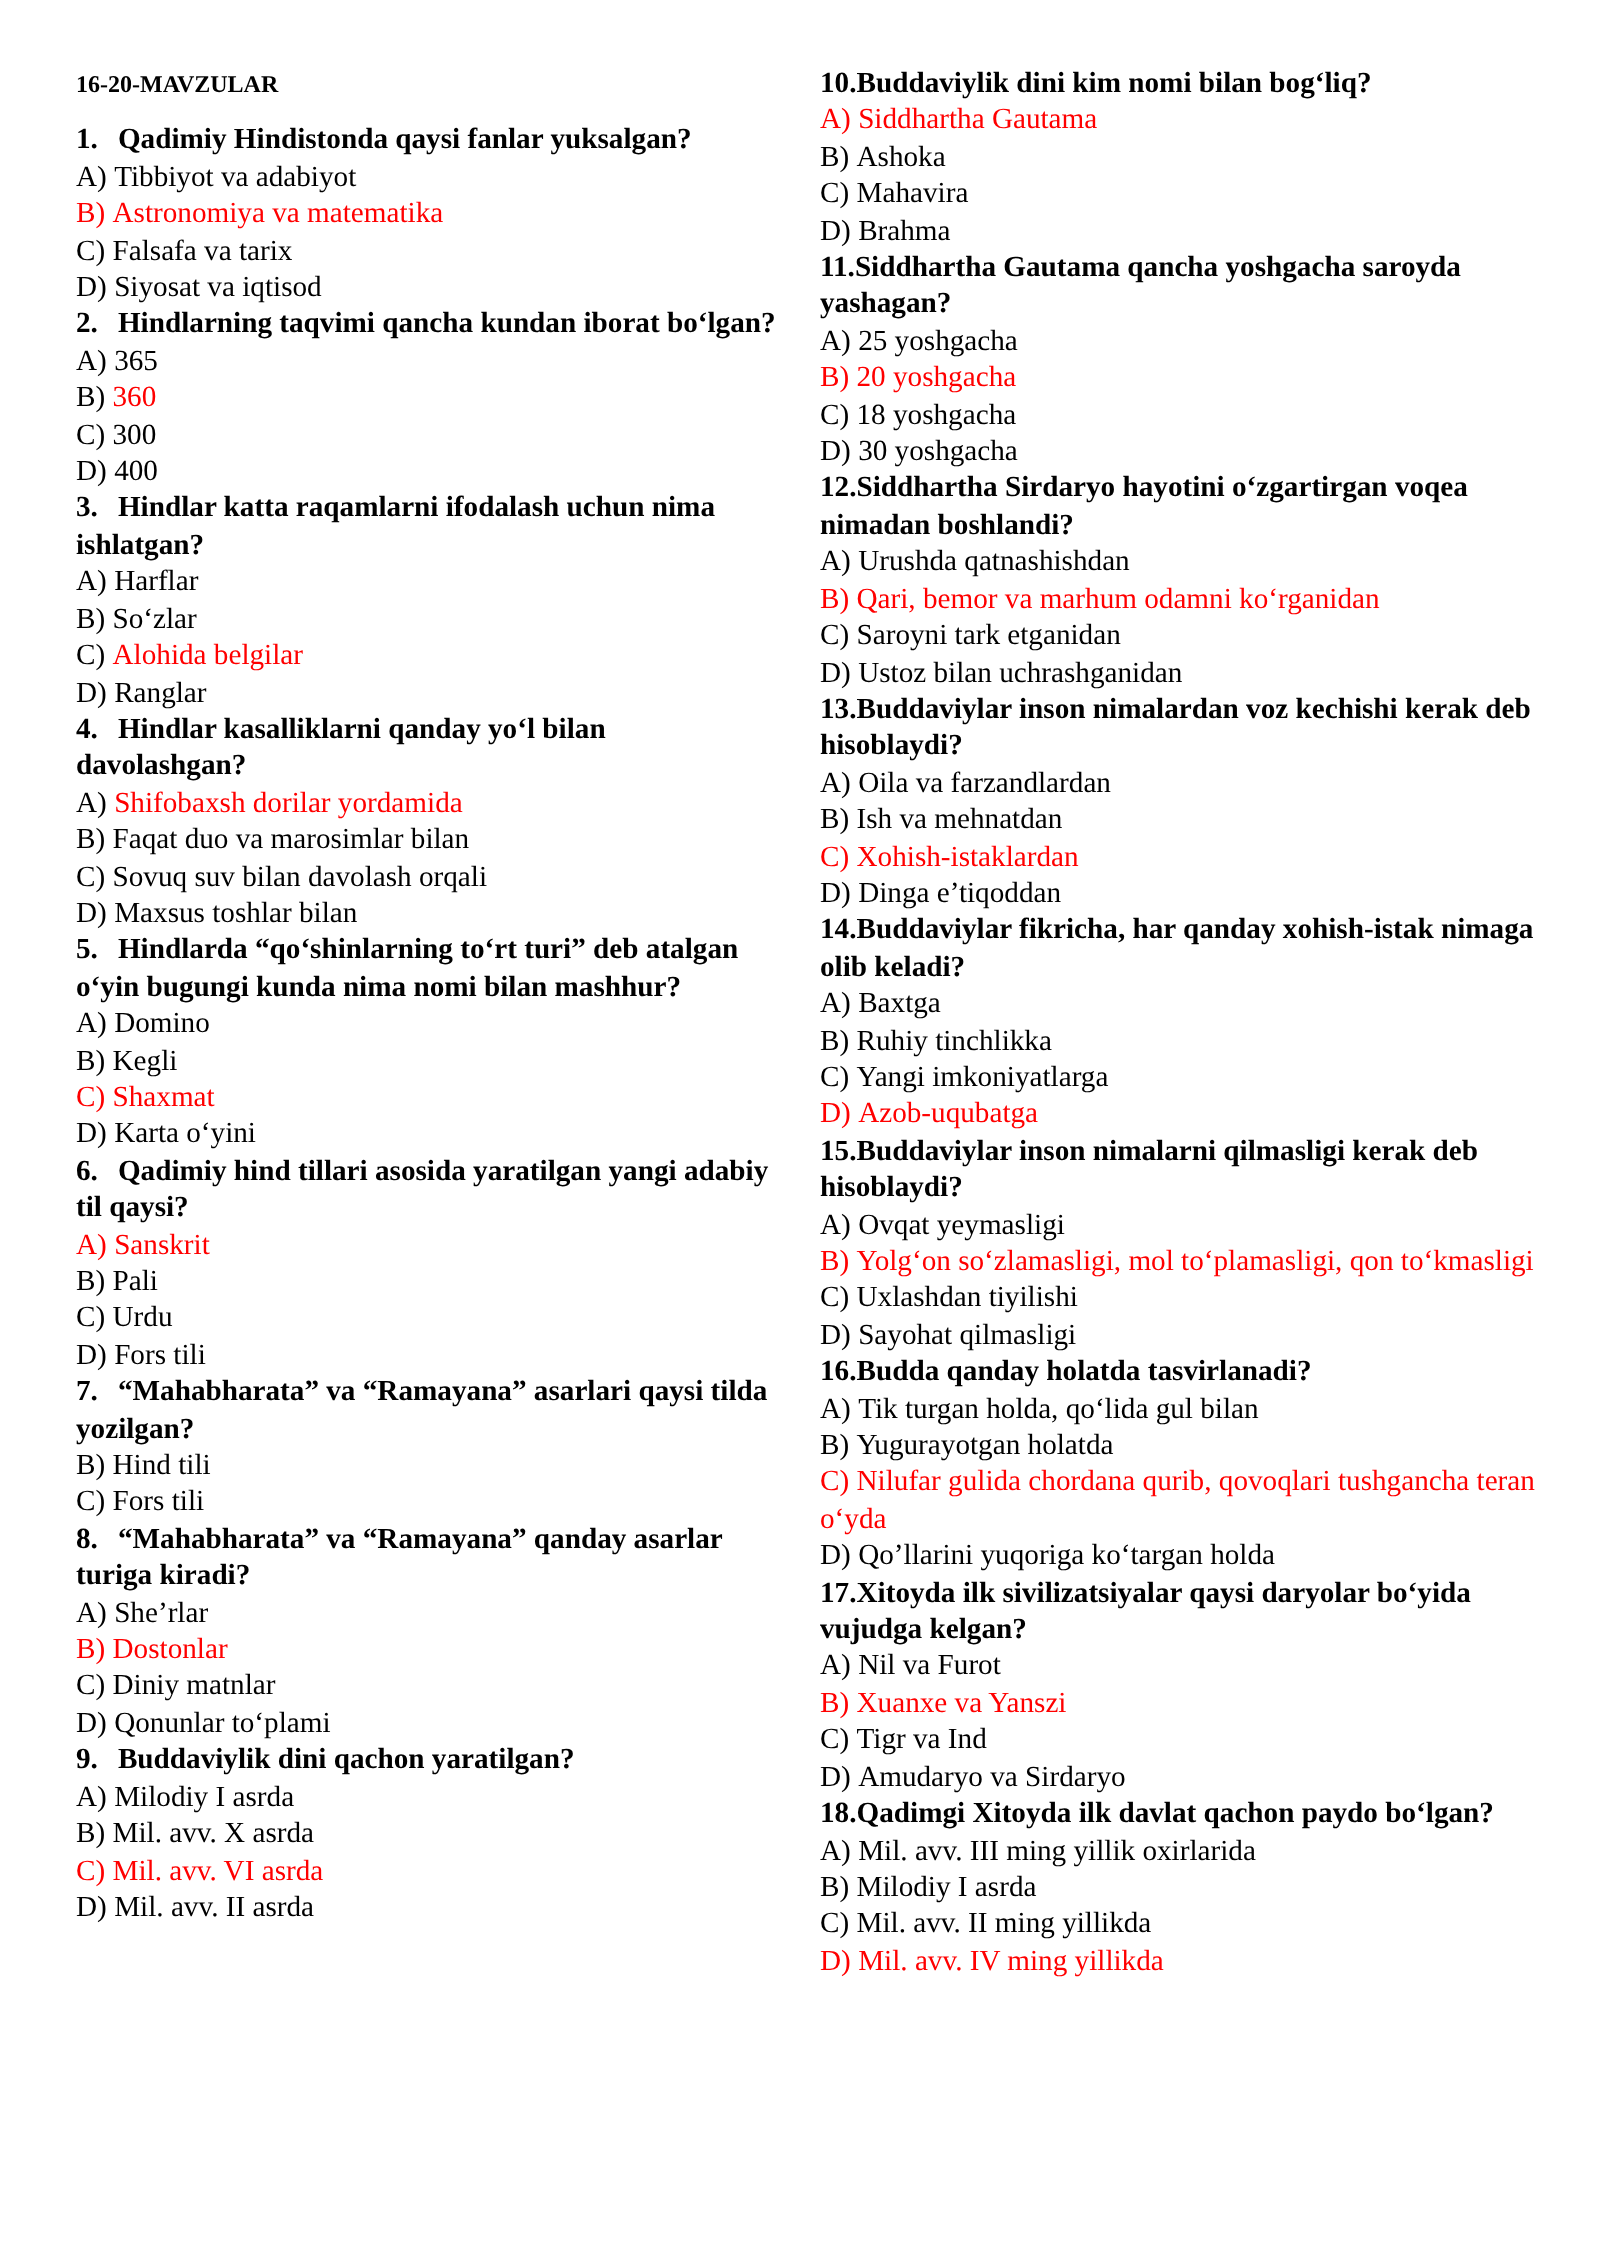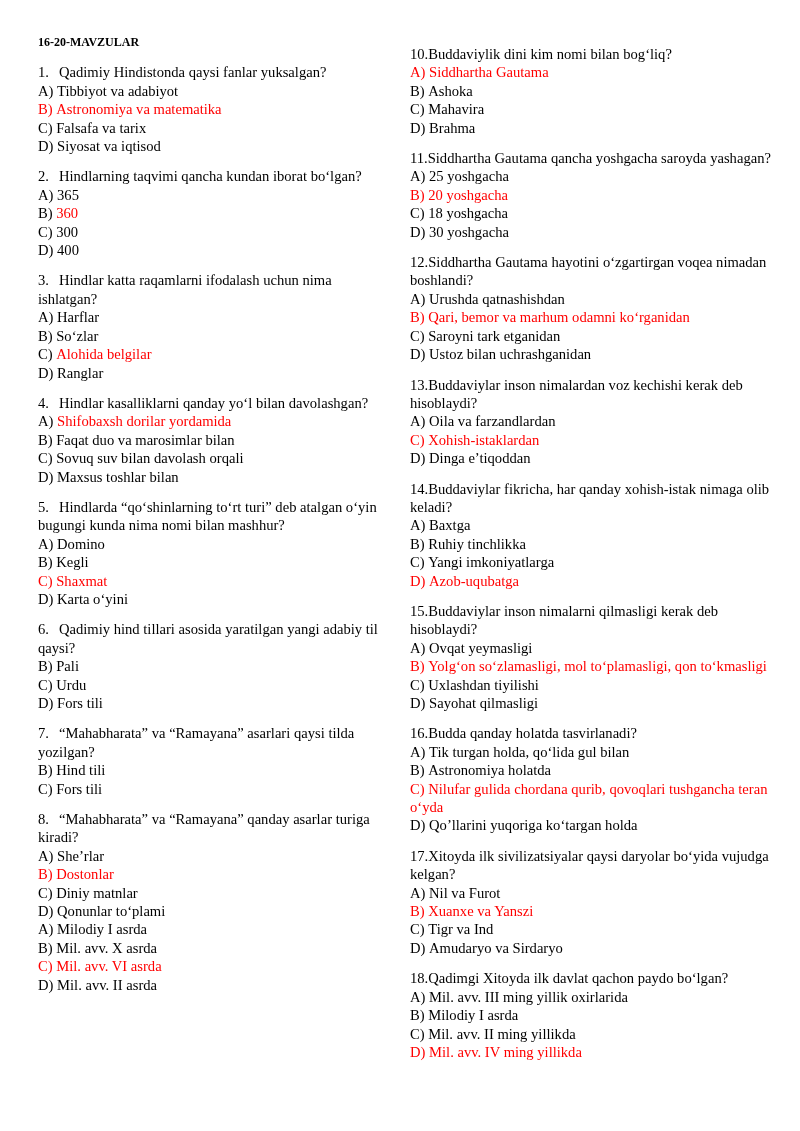--- a/index.html
+++ b/index.html
@@ -26,21 +26,21 @@
     column-gap: 20px;
   }
   .col { min-width: 0; }
   .title {
     font-size: 12px;
     font-weight: bold;
     margin: 0 0 10px 0;
     line-height: 18.4px;
   }
   .question-block { margin: 0; }
-  .q { font-weight: normal; margin-top: 12px; }
+  .q { font-weight: bold; }
   .col-left .qnum { margin-right: 10px; }
   .col-right .qnum { margin-right: 0; }
   .option { font-weight: normal; }
   .red { color: var(--correct-color, #ff0000); }
 </style>
 </head>
 <body style="color: rgb(0, 0, 0);">
 
 <div class="page">
   <div class="col col-left">
@@ -76,37 +76,39 @@
         </div>
         <div class="question-block">
           <div class="q"><span class="qnum">5.</span><span class="qtext">Hindlarda “qo‘shinlarning to‘rt turi” deb atalgan o‘yin bugungi kunda nima nomi bilan mashhur?</span></div>
           <div class="option"><span class="olabel">A)&nbsp;</span><span class="otext">Domino</span></div>
           <div class="option"><span class="olabel">B)&nbsp;</span><span class="otext">Kegli</span></div>
           <div class="option"><span class="olabel red">C)&nbsp;</span><span class="otext red">Shaxmat</span></div>
           <div class="option"><span class="olabel">D)&nbsp;</span><span class="otext">Karta o‘yini</span></div>
         </div>
         <div class="question-block">
           <div class="q"><span class="qnum">6.</span><span class="qtext">Qadimiy hind tillari asosida yaratilgan yangi adabiy til qaysi?</span></div>
+          <div class="option"><span class="olabel red">A)&nbsp;</span><span class="otext red">Sanskrit</span></div>
           <div class="option"><span class="olabel">B)&nbsp;</span><span class="otext">Pali</span></div>
           <div class="option"><span class="olabel">C)&nbsp;</span><span class="otext">Urdu</span></div>
           <div class="option"><span class="olabel">D)&nbsp;</span><span class="otext">Fors tili</span></div>
         </div>
         <div class="question-block">
           <div class="q"><span class="qnum">7.</span><span class="qtext">“Mahabharata” va “Ramayana” asarlari qaysi tilda yozilgan?</span></div>
           <div class="option"><span class="olabel">B)&nbsp;</span><span class="otext">Hind tili</span></div>
           <div class="option"><span class="olabel">C)&nbsp;</span><span class="otext">Fors tili</span></div>
         </div>
         <div class="question-block">
           <div class="q"><span class="qnum">8.</span><span class="qtext">“Mahabharata” va “Ramayana” qanday asarlar turiga kiradi?</span></div>
           <div class="option"><span class="olabel">A)&nbsp;</span><span class="otext">She’rlar</span></div>
           <div class="option"><span class="olabel red">B)&nbsp;</span><span class="otext red">Dostonlar</span></div>
           <div class="option"><span class="olabel">C)&nbsp;</span><span class="otext">Diniy matnlar</span></div>
           <div class="option"><span class="olabel">D)&nbsp;</span><span class="otext">Qonunlar to‘plami</span></div>
         </div>
         <div class="question-block">
+          <div class="q"><span class="qnum">9.</span><span class="qtext">Buddaviylik dini qachon yaratilgan?</span></div>
           <div class="option"><span class="olabel">A)&nbsp;</span><span class="otext">Milodiy I asrda</span></div>
           <div class="option"><span class="olabel">B)&nbsp;</span><span class="otext">Mil. avv. X asrda</span></div>
           <div class="option"><span class="olabel red">C)&nbsp;</span><span class="otext red">Mil. avv. VI asrda</span></div>
           <div class="option"><span class="olabel">D)&nbsp;</span><span class="otext">Mil. avv. II asrda</span></div>
         </div>
       </div>
   </div>
   <div class="col col-right">
     <div id="questions-col-1">
         <div class="question-block">
@@ -117,50 +119,51 @@
           <div class="option"><span class="olabel">D)&nbsp;</span><span class="otext">Brahma</span></div>
         </div>
         <div class="question-block">
           <div class="q"><span class="qnum">11.</span><span class="qtext">Siddhartha Gautama qancha yoshgacha saroyda yashagan?</span></div>
           <div class="option"><span class="olabel">A)&nbsp;</span><span class="otext">25 yoshgacha</span></div>
           <div class="option"><span class="olabel red">B)&nbsp;</span><span class="otext red">20 yoshgacha</span></div>
           <div class="option"><span class="olabel">C)&nbsp;</span><span class="otext">18 yoshgacha</span></div>
           <div class="option"><span class="olabel">D)&nbsp;</span><span class="otext">30 yoshgacha</span></div>
         </div>
         <div class="question-block">
-          <div class="q"><span class="qnum">12.</span><span class="qtext">Siddhartha Gautama hayotini o‘zgartirgan voqea nimadan boshlandi?</span></div>
+          <div class="q"><span class="qnum">12.</span><span class="qtext">Siddhartha Sirdaryo hayotini o‘zgartirgan voqea nimadan boshlandi?</span></div>
           <div class="option"><span class="olabel">A)&nbsp;</span><span class="otext">Urushda qatnashishdan</span></div>
           <div class="option"><span class="olabel red">B)&nbsp;</span><span class="otext red">Qari, bemor va marhum odamni ko‘rganidan</span></div>
           <div class="option"><span class="olabel">C)&nbsp;</span><span class="otext">Saroyni tark etganidan</span></div>
           <div class="option"><span class="olabel">D)&nbsp;</span><span class="otext">Ustoz bilan uchrashganidan</span></div>
         </div>
         <div class="question-block">
           <div class="q"><span class="qnum">13.</span><span class="qtext">Buddaviylar inson nimalardan voz kechishi kerak deb hisoblaydi?</span></div>
           <div class="option"><span class="olabel">A)&nbsp;</span><span class="otext">Oila va farzandlardan</span></div>
+          <div class="option"><span class="olabel">B)&nbsp;</span><span class="otext">Ish va mehnatdan</span></div>
           <div class="option"><span class="olabel red">C)&nbsp;</span><span class="otext red">Xohish-istaklardan</span></div>
           <div class="option"><span class="olabel">D)&nbsp;</span><span class="otext">Dinga e’tiqoddan</span></div>
         </div>
         <div class="question-block">
           <div class="q"><span class="qnum">14.</span><span class="qtext">Buddaviylar fikricha, har qanday xohish-istak nimaga olib keladi?</span></div>
           <div class="option"><span class="olabel">A)&nbsp;</span><span class="otext">Baxtga</span></div>
           <div class="option"><span class="olabel">B)&nbsp;</span><span class="otext">Ruhiy tinchlikka</span></div>
           <div class="option"><span class="olabel">C)&nbsp;</span><span class="otext">Yangi imkoniyatlarga</span></div>
           <div class="option"><span class="olabel red">D)&nbsp;</span><span class="otext red">Azob-uqubatga</span></div>
         </div>
         <div class="question-block">
           <div class="q"><span class="qnum">15.</span><span class="qtext">Buddaviylar inson nimalarni qilmasligi kerak deb hisoblaydi?</span></div>
           <div class="option"><span class="olabel">A)&nbsp;</span><span class="otext">Ovqat yeymasligi</span></div>
           <div class="option"><span class="olabel red">B)&nbsp;</span><span class="otext red">Yolg‘on so‘zlamasligi, mol to‘plamasligi, qon to‘kmasligi</span></div>
           <div class="option"><span class="olabel">C)&nbsp;</span><span class="otext">Uxlashdan tiyilishi</span></div>
           <div class="option"><span class="olabel">D)&nbsp;</span><span class="otext">Sayohat qilmasligi</span></div>
         </div>
         <div class="question-block">
           <div class="q"><span class="qnum">16.</span><span class="qtext">Budda qanday holatda tasvirlanadi?</span></div>
           <div class="option"><span class="olabel">A)&nbsp;</span><span class="otext">Tik turgan holda, qo‘lida gul bilan</span></div>
-          <div class="option"><span class="olabel">B)&nbsp;</span><span class="otext">Astronomiya holatda</span></div>
+          <div class="option"><span class="olabel">B)&nbsp;</span><span class="otext">Yugurayotgan holatda</span></div>
           <div class="option"><span class="olabel red">C)&nbsp;</span><span class="otext red">Nilufar gulida chordana qurib, qovoqlari tushgancha teran o‘yda</span></div>
           <div class="option"><span class="olabel">D)&nbsp;</span><span class="otext">Qo’llarini yuqoriga ko‘targan holda</span></div>
         </div>
         <div class="question-block">
           <div class="q"><span class="qnum">17.</span><span class="qtext">Xitoyda ilk sivilizatsiyalar qaysi daryolar bo‘yida vujudga kelgan?</span></div>
           <div class="option"><span class="olabel">A)&nbsp;</span><span class="otext">Nil va Furot</span></div>
           <div class="option"><span class="olabel red">B)&nbsp;</span><span class="otext red">Xuanxe va Yanszi</span></div>
           <div class="option"><span class="olabel">C)&nbsp;</span><span class="otext">Tigr va Ind</span></div>
           <div class="option"><span class="olabel">D)&nbsp;</span><span class="otext">Amudaryo va Sirdaryo</span></div>
         </div>

